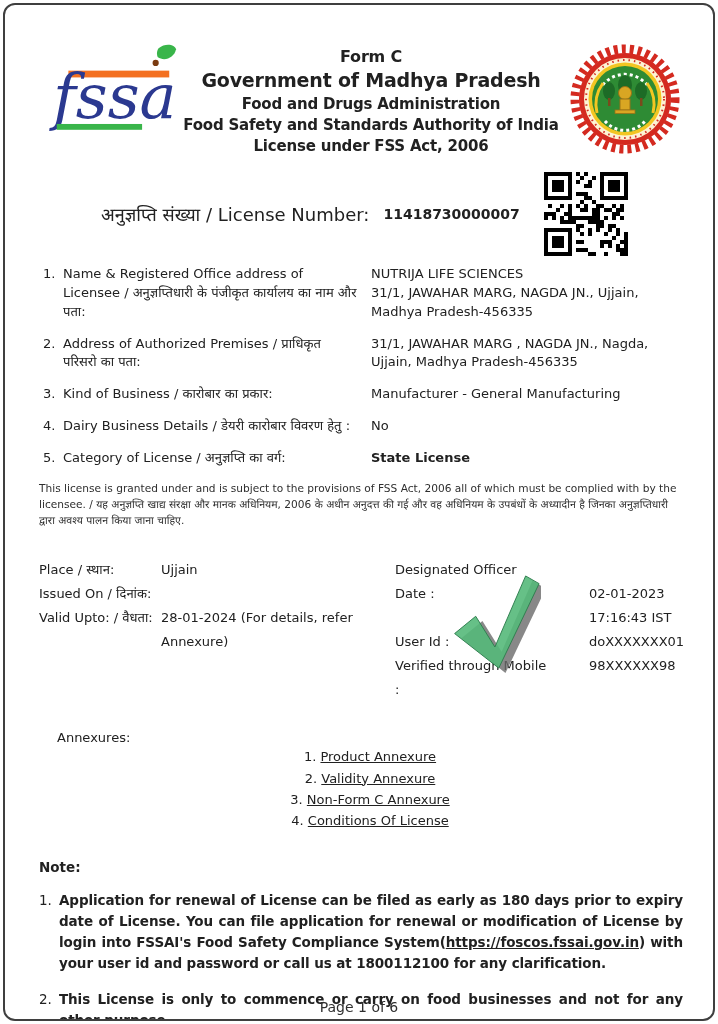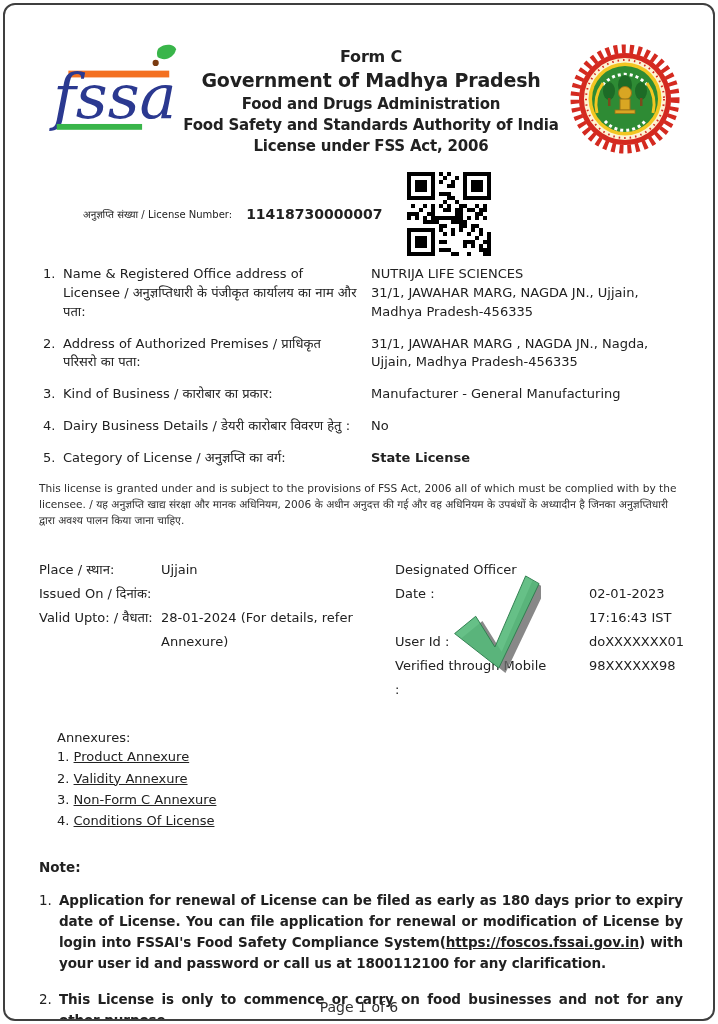--- a/index.html
+++ b/index.html
@@ -16,21 +16,21 @@
   .header-row { display:flex; align-items:flex-start; margin-top:38px; }
   .logo-box { width:134px; flex:0 0 134px; padding-left:10px; }
   .titles { flex:1; text-align:center; padding-top:2px; letter-spacing:-0.2px; }
   .t1 { font-size:16px; font-weight:700; line-height:1.45; }
   .t2 { font-size:19px; font-weight:700; line-height:1.35; }
   .t3, .t4, .t5 { font-size:15px; font-weight:700; line-height:1.42; }
   .emblem-box { width:114px; flex:0 0 114px; padding-top:0px; }
 
   
   .license-row { display:flex; align-items:center; margin-top:14px; height:82px; }
-  .license-label { margin-left:44px; font-size:10px; }
+  .license-label { margin-left:62px; font-size:18px; }
   .license-number { font-size:14px; font-weight:700; margin-left:14px; }
   .qr { margin-left:24px; width:84px; height:84px; }
 
   
   .rows { margin-top:10px; }
   .row { display:flex; margin-bottom:13px; font-size:13px; line-height:1.45; }
   .row-num { width:24px; flex:0 0 24px; padding-left:4px; }
   .row-label { width:294px; flex:0 0 294px; }
   .row-value { margin-left:14px; flex:1; white-space:pre-line; }
   .row-value.bold { font-weight:700; }
@@ -44,21 +44,21 @@
   .meta-label { width:122px; flex:0 0 122px; }
   .officer { flex:1; }
   .officer-title { font-weight:400; line-height:24px; }
   .officer-row { display:flex; line-height:24px;gap:40px; }
   .officer-label { width:154px; flex:0 0 154px; }
   .checkmark { position:absolute; left:406px; top:8px; width:96px; height:114px; pointer-events:none; }
 
   
   .annexures { margin-top:28px; margin-left:18px; font-size:13px; }
   .annex-title { font-weight:400; margin-bottom:3px; }
-  .annex-item { line-height:1.32; margin-bottom:4px; }
+  .annex-item { line-height:1.32; margin-bottom:4px;text-align:center; }
   .annex-link { color:#212121; text-decoration:underline; cursor:pointer; }
 
   
   .notes { margin-top:30px; font-size:13.5px; }
   .notes-title { font-weight:700; }
   .note-item { display:flex; margin-top:15px; }
   .note-num { width:20px; flex:0 0 20px; font-weight:400; line-height:1.55; }
   .note-text { flex:1; font-weight:700; text-align:justify; line-height:1.55; letter-spacing:-0.1px; }
   .note-link { color:#212121; text-decoration:underline; cursor:pointer; font-weight:700; }
 

